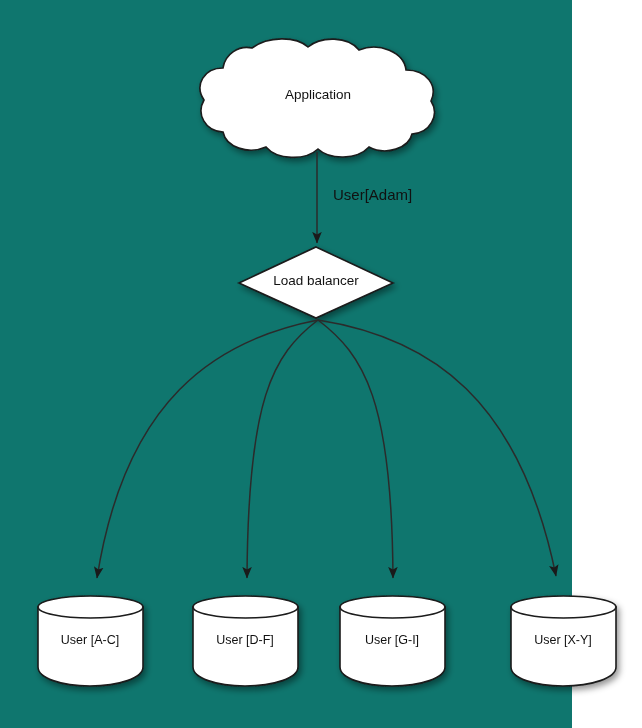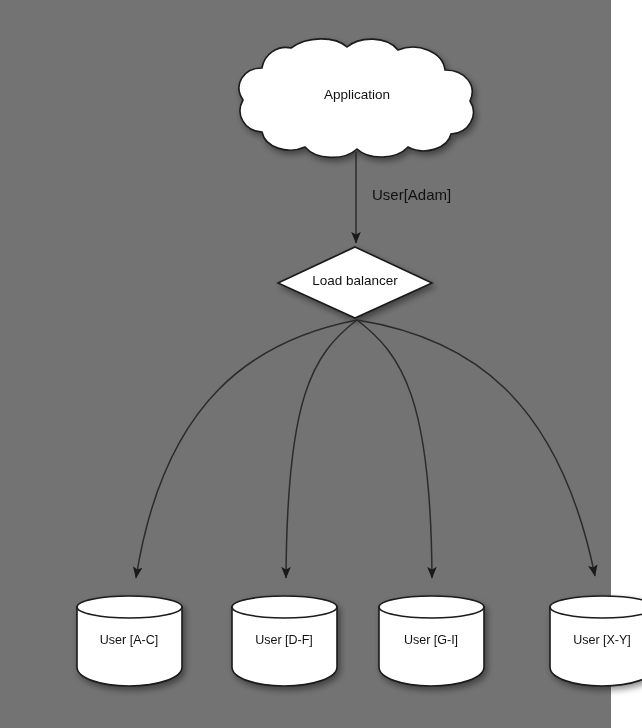--- a/index.html
+++ b/index.html
@@ -10,22 +10,21 @@
   body {
     width: 642px;
     height: 728px;
     overflow: hidden;
     font-family: "Liberation Sans", sans-serif;
   }
   #diagram-root {
     position: relative;
     width: 572px;
     height: 728px;
-    background: #737373;
-    padding-left: 39px;
+    background: #0f766e;
   }
   svg#diagram-svg {
     display: block;
     width: 642px;
     height: 728px;
   }
   .shape-stroke {
     stroke: #1a1a1a;
     stroke-width: 1.6;
     fill: #ffffff;

